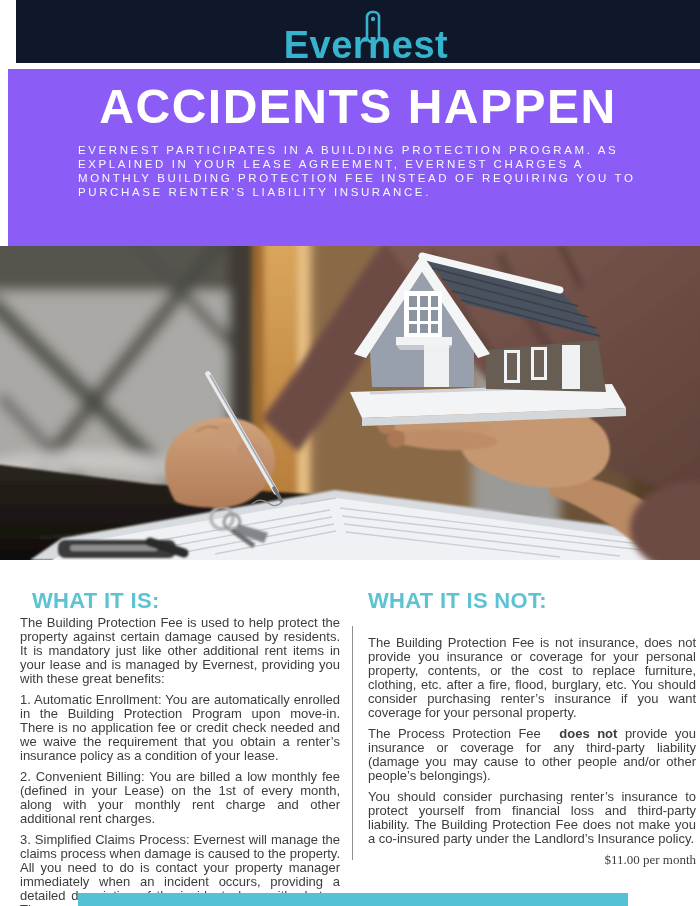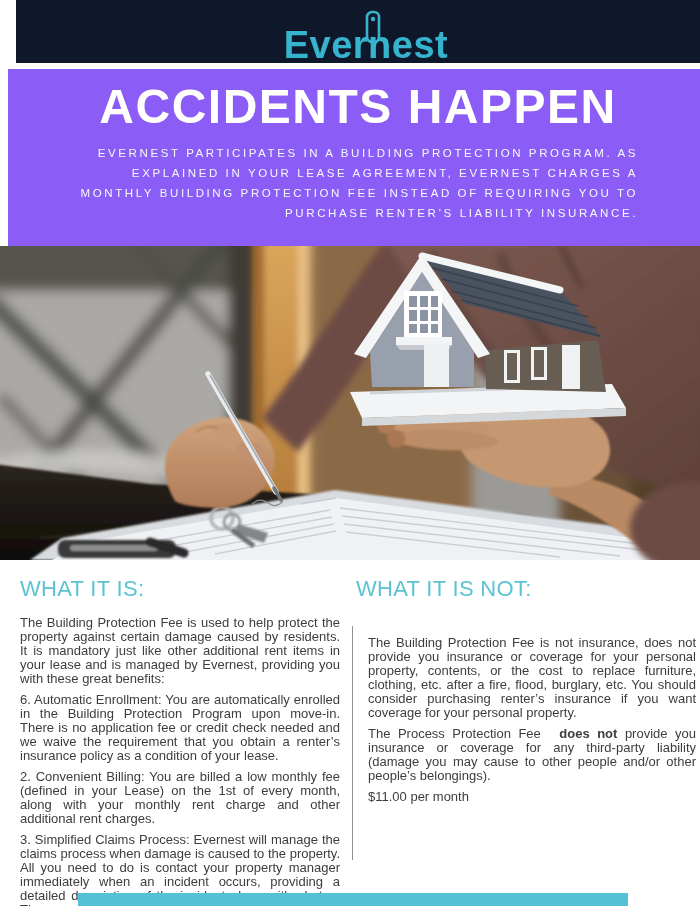--- a/index.html
+++ b/index.html
@@ -14,38 +14,38 @@
     font-size:38px;font-weight:800;letter-spacing:.5px;color:#36b3cd;
   }
   .door-icon{position:absolute;left:349px;top:10px;width:16px;height:34px;}
   
   .banner{position:absolute;top:69px;left:8px;width:700px;height:177px;background:#8b5cf6;color:#fff;}
   .banner-title{
     margin:0;padding-top:14px;text-align:center;
     font-size:48px;font-weight:800;letter-spacing:1.5px;line-height:1.0;color:#ffffff;
   }
   .banner-sub{
-    width:560px;margin:12px auto 0;text-align:right;
-    font-size:11.5px;letter-spacing:2.6px;line-height:20px;color:#f2fbfd;font-weight:400;
+    width:560px;margin:12px auto 0;text-align:left;
+    font-size:11.5px;letter-spacing:2.6px;line-height:14px;color:#f2fbfd;font-weight:400;
   }
   
   .photo{position:absolute;top:246px;left:0;width:700px;height:314px;overflow:hidden;background:#8d8b86;}
   .photo svg{display:block;}
   
   .col-heading{
-    position:absolute;top:578px;margin:0;
-    font-size:22px;font-weight:400;letter-spacing:.3px;color:#5cc3d2;line-height:1;
+    position:absolute;top:578px;margin:12px;
+    font-size:22px;font-weight:700;letter-spacing:.3px;color:#5cc3d2;line-height:1;
   }
   .col-heading.left{left:20px;}
   .col-heading.right{left:356px;}
   .col-body{position:absolute;top:616px;font-size:13px;line-height:14px;color:#3d3d3d;text-align:justify;}
   .col-body.left{left:20px;width:320px;}
   .col-body.right{left:368px;width:328px;margin-top:20px;}
   .col-body p{margin:0 0 7px 0;}
-  .price{margin-top:9px;text-align:left;}
+  .price{margin-top:9px;text-align:right;font-family:Liberation Serif, serif;}
   .divider{position:absolute;left:352px;top:626px;width:1px;height:234px;background:#8f8f8f;}
   
   .footer-bar{position:absolute;left:78px;bottom:0;width:550px;height:13px;background:#54c1d4;}
   b{font-weight:700;padding-left:11px;}
 </style>
 </head>
 <body>
 
 <div class="page">
 
@@ -220,28 +220,29 @@
         <rect x="424" y="99" width="25" height="42" fill="#eef0f2"></rect>
       </g>
     </svg>
   </div>
 
   <h2 class="col-heading left">WHAT IT IS:</h2>
   <h2 class="col-heading right">WHAT IT IS NOT:</h2>
 
   <div class="col-body left">
     <p>The Building Protection Fee is used to help protect the property against certain damage caused by residents. It is mandatory just like other additional rent items in your lease and is managed by Evernest, providing you with these great benefits:</p>
-    <p>6. Automatic Enrollment: You are automatically enrolled in the Building Protection Program upon move-in. There is no application fee or credit check needed and we waive the requirement that you obtain a renter’s insurance policy as a condition of your lease.</p>
+    <p>1. Automatic Enrollment: You are automatically enrolled in the Building Protection Program upon move-in. There is no application fee or credit check needed and we waive the requirement that you obtain a renter’s insurance policy as a condition of your lease.</p>
     <p>2. Convenient Billing: You are billed a low monthly fee (defined in your Lease) on the 1st of every month, along with your monthly rent charge and other additional rent charges.</p>
     <p>3. Simplified Claims Process: Evernest will manage the claims process when damage is caused to the property. All you need to do is contact your property manager immediately when an incident occurs, providing a detailed description of the incident along with photos. Then work with your property manager to schedule necessary inspections.</p>
   </div>
 
   <div class="divider"></div>
 
   <div class="col-body right">
     <p>The Building Protection Fee is not insurance, does not provide you insurance or coverage for your personal property, contents, or the cost to replace furniture, clothing, etc. after a fire, flood, burglary, etc. You should consider purchasing renter’s insurance if you want coverage for your personal property.</p>
     <p><span>The Process Protection Fee </span><b>does not</b><span> provide you insurance or coverage for any third-party liability (damage you may cause to other people and/or other people’s belongings).</span></p>
+    <p>You should consider purchasing renter’s insurance to protect yourself from financial loss and third-party liability. The Building Protection Fee does not make you a co-insured party under the Landlord’s Insurance policy.</p>
     <p class="price">$11.00 per month</p>
   </div>
 
   <div class="footer-bar"></div>
 
 </div>
 
 </body></html>

